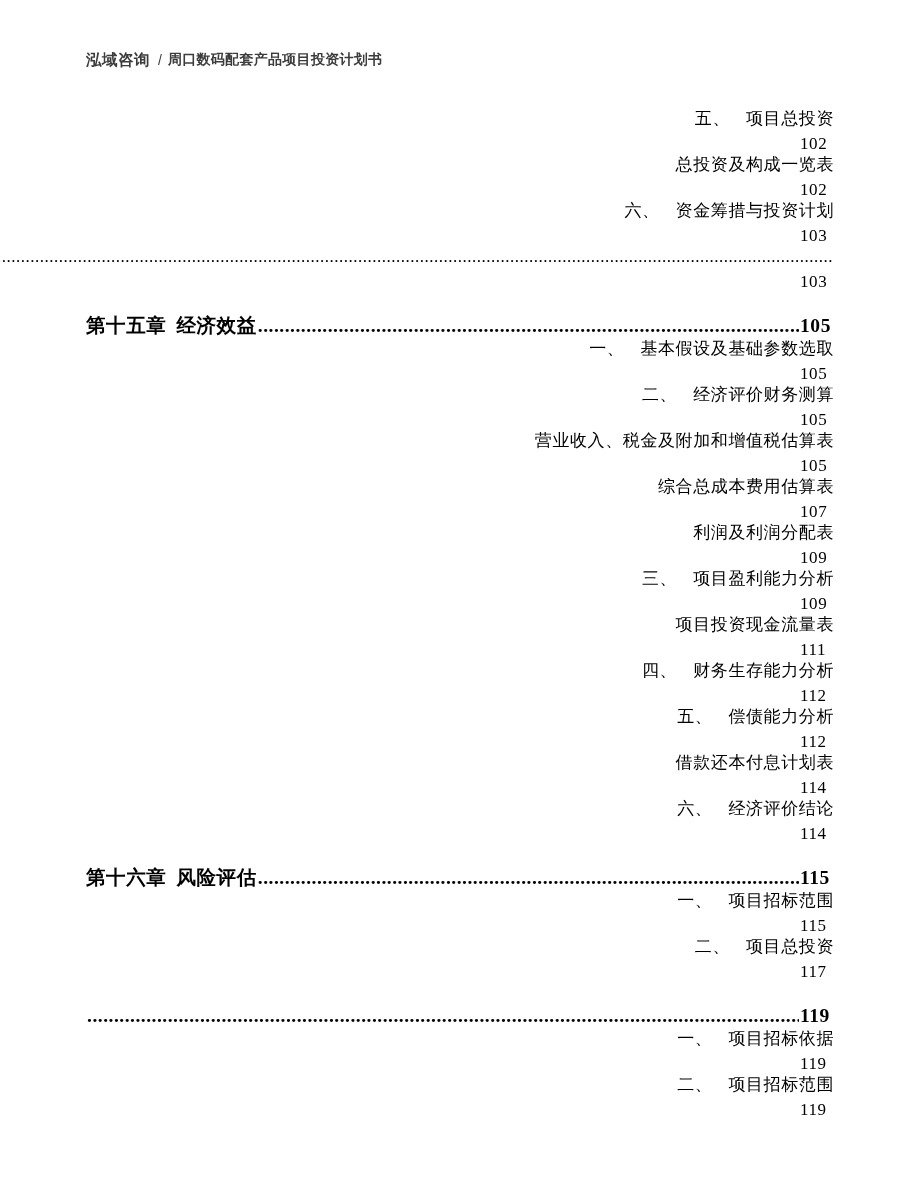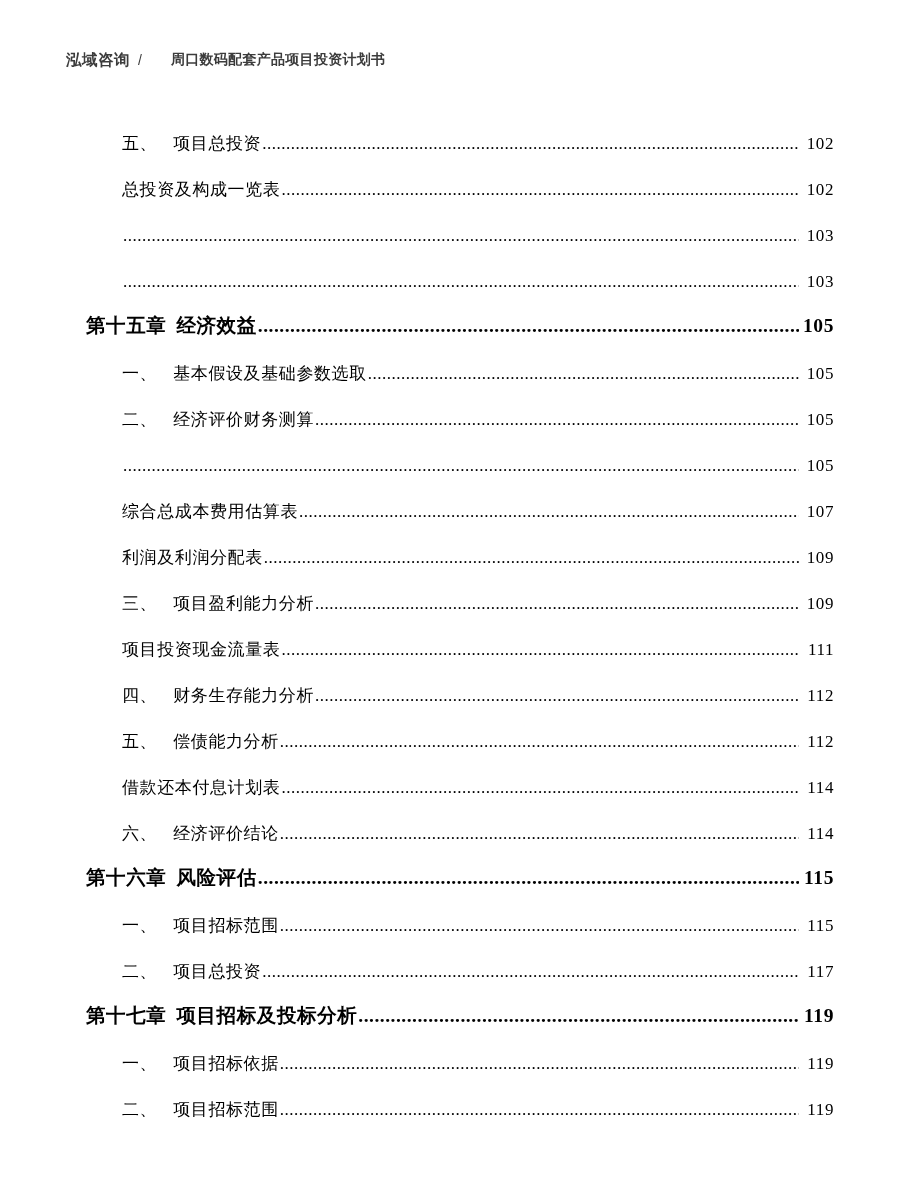--- a/index.html
+++ b/index.html
@@ -23,21 +23,21 @@
   }
   
   .header {
     position: absolute;
     left: 0;
     top: 42px;
     width: 764px;
     height: 36px;
     display: flex;
     align-items: center;
-    padding-left: 66px;
+    padding-left: 86px;
     box-sizing: border-box;
   }
   .header-brand {
     font-family: "Liberation Sans", "DejaVu Sans", sans-serif;
     font-size: 15.5px;
     font-weight: bold;
     color: #3c3c3c;
     letter-spacing: 0.5px;
   }
   .header-sep {
@@ -45,21 +45,20 @@
     font-size: 14px;
     color: #3c3c3c;
     margin: 0 6px 0 8px;
   }
   .header-title {
     font-family: "Liberation Sans", "DejaVu Sans", sans-serif;
     font-size: 14px;
     font-weight: bold;
     color: #3c3c3c;
     letter-spacing: 0.3px;
-    margin-left: 23px;
   }
 
   
   .toc {
     position: absolute;
     left: 86px;
     top: 108px;
     width: 748px;
   }
 
@@ -82,20 +81,21 @@
     letter-spacing: 0.6px;
   }
   .lvl-chapter .leader {
     font-size: 19.5px;
     font-weight: bold;
   }
 
   
   .lvl-entry {
     height: 46px;
+    flex-direction: column;
   }
   .lvl-entry .txt,
   .lvl-entry .pg {
     font-size: 17px;
     letter-spacing: 0.6px;
   }
   .lvl-entry .leader {
     font-size: 17px;
   }
 
@@ -118,21 +118,21 @@
     flex: 1 1 auto;
     overflow: hidden;
     white-space: nowrap;
     line-height: 1.25;
     margin: 0 1px;
     color: #000;
     letter-spacing: 0.5px;
   }
   .pg {
     flex: 0 0 auto;
-    text-align: right;
+    text-align: left;
     line-height: 1.25;
     min-width: 34px;
   }
   .chapter-gap { display: inline-block; width: 10px; }
 </style>
 </head>
 <body>
 
 <div class="page">
 
@@ -147,20 +147,21 @@
         <span class="txt"><span class="num">五、</span><span class="num-gap"></span><span>项目总投资</span></span>
         <span class="leader">.......................................................................................................................................................................................................</span>
         <span class="pg">102</span>
       </div>
       <div class="toc-row lvl-entry indent-2">
         <span class="txt"><span>总投资及构成一览表</span></span>
         <span class="leader">.......................................................................................................................................................................................................</span>
         <span class="pg">102</span>
       </div>
       <div class="toc-row lvl-entry indent-2">
+        <span class="txt"><span class="num">六、</span><span class="num-gap"></span><span>资金筹措与投资计划</span></span>
         <span class="leader">.......................................................................................................................................................................................................</span>
         <span class="pg">103</span>
       </div>
       <div class="toc-row lvl-entry indent-2">
         <span class="leader">.......................................................................................................................................................................................................</span>
         <span class="pg">103</span>
       </div>
       <div class="toc-row lvl-chapter indent-1">
         <span class="txt"><span class="num">第十五章</span><span class="chapter-gap"></span><span>经济效益</span></span>
         <span class="leader">.......................................................................................................................................................................................................</span>
@@ -170,20 +171,21 @@
         <span class="txt"><span class="num">一、</span><span class="num-gap"></span><span>基本假设及基础参数选取</span></span>
         <span class="leader">.......................................................................................................................................................................................................</span>
         <span class="pg">105</span>
       </div>
       <div class="toc-row lvl-entry indent-2">
         <span class="txt"><span class="num">二、</span><span class="num-gap"></span><span>经济评价财务测算</span></span>
         <span class="leader">.......................................................................................................................................................................................................</span>
         <span class="pg">105</span>
       </div>
       <div class="toc-row lvl-entry indent-2">
+        <span class="txt"><span>营业收入、税金及附加和增值税估算表</span></span>
         <span class="leader">.......................................................................................................................................................................................................</span>
         <span class="pg">105</span>
       </div>
       <div class="toc-row lvl-entry indent-2">
         <span class="txt"><span>综合总成本费用估算表</span></span>
         <span class="leader">.......................................................................................................................................................................................................</span>
         <span class="pg">107</span>
       </div>
       <div class="toc-row lvl-entry indent-2">
         <span class="txt"><span>利润及利润分配表</span></span>
@@ -229,21 +231,20 @@
         <span class="txt"><span class="num">一、</span><span class="num-gap"></span><span>项目招标范围</span></span>
         <span class="leader">.......................................................................................................................................................................................................</span>
         <span class="pg">115</span>
       </div>
       <div class="toc-row lvl-entry indent-2">
         <span class="txt"><span class="num">二、</span><span class="num-gap"></span><span>项目总投资</span></span>
         <span class="leader">.......................................................................................................................................................................................................</span>
         <span class="pg">117</span>
       </div>
       <div class="toc-row lvl-chapter indent-1">
-        <span class="txt"><span class="num">第十七章</span><span class="chapter-gap"></span><span>项目招标及投标分析</span></span>
         <span class="leader">.......................................................................................................................................................................................................</span>
         <span class="pg">119</span>
       </div>
       <div class="toc-row lvl-entry indent-2">
         <span class="txt"><span class="num">一、</span><span class="num-gap"></span><span>项目招标依据</span></span>
         <span class="leader">.......................................................................................................................................................................................................</span>
         <span class="pg">119</span>
       </div>
       <div class="toc-row lvl-entry indent-2">
         <span class="txt"><span class="num">二、</span><span class="num-gap"></span><span>项目招标范围</span></span>

